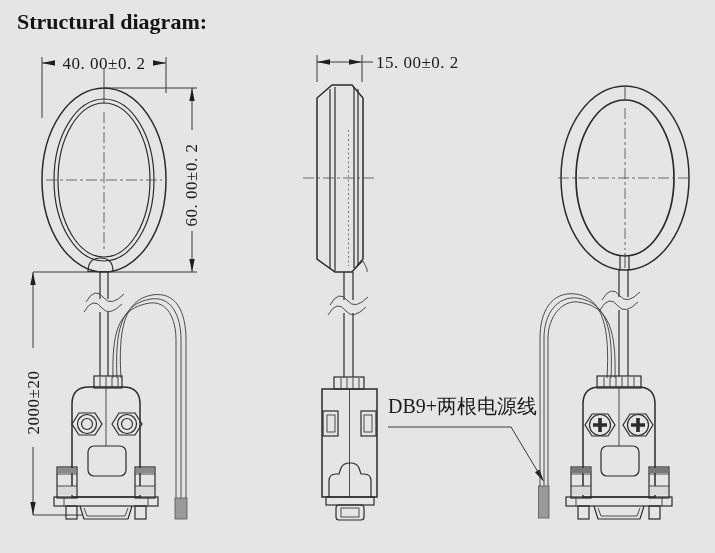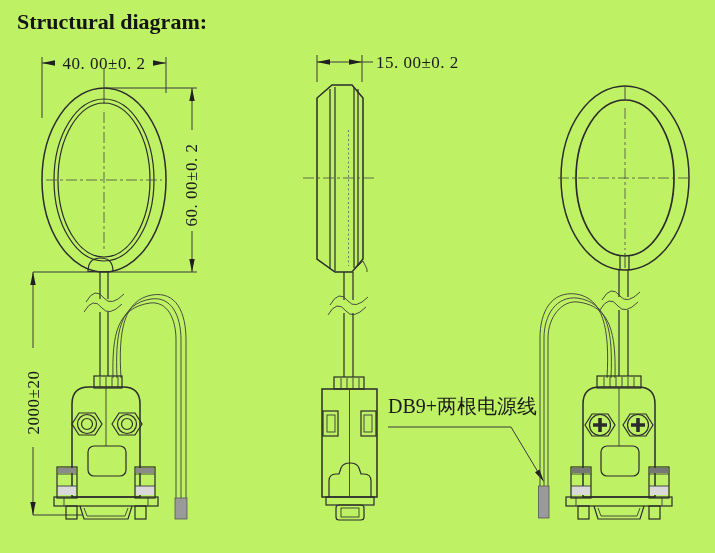--- a/index.html
+++ b/index.html
@@ -1,19 +1,19 @@
 <!DOCTYPE html>
 <html><head>
 <meta charset="utf-8">
 <style>
   html,body { margin:0; padding:0; background:#fff; }
   .canvas {
     position:relative;
     width:715px; height:553px;
-    background:#bef264;
+    background:#e5e5e5;
     font-family:"Liberation Serif", serif;
     overflow:hidden;
   }
   svg { display:block; }
   .ln   { fill:none; stroke:#2b2b2b; stroke-width:1.2; }
   .ln2  { fill:none; stroke:#2b2b2b; stroke-width:1.5; }
   .thin { fill:none; stroke:#3a3a3a; stroke-width:0.9; }
   .dimln{ fill:none; stroke:#3a3a3a; stroke-width:1; }
   .cl   { fill:none; stroke:#4a4a4a; stroke-width:0.8; stroke-dasharray:11,3,3,3; }
   .hid  { fill:none; stroke:#5a5a5a; stroke-width:0.8; stroke-dasharray:2,2.5; }

